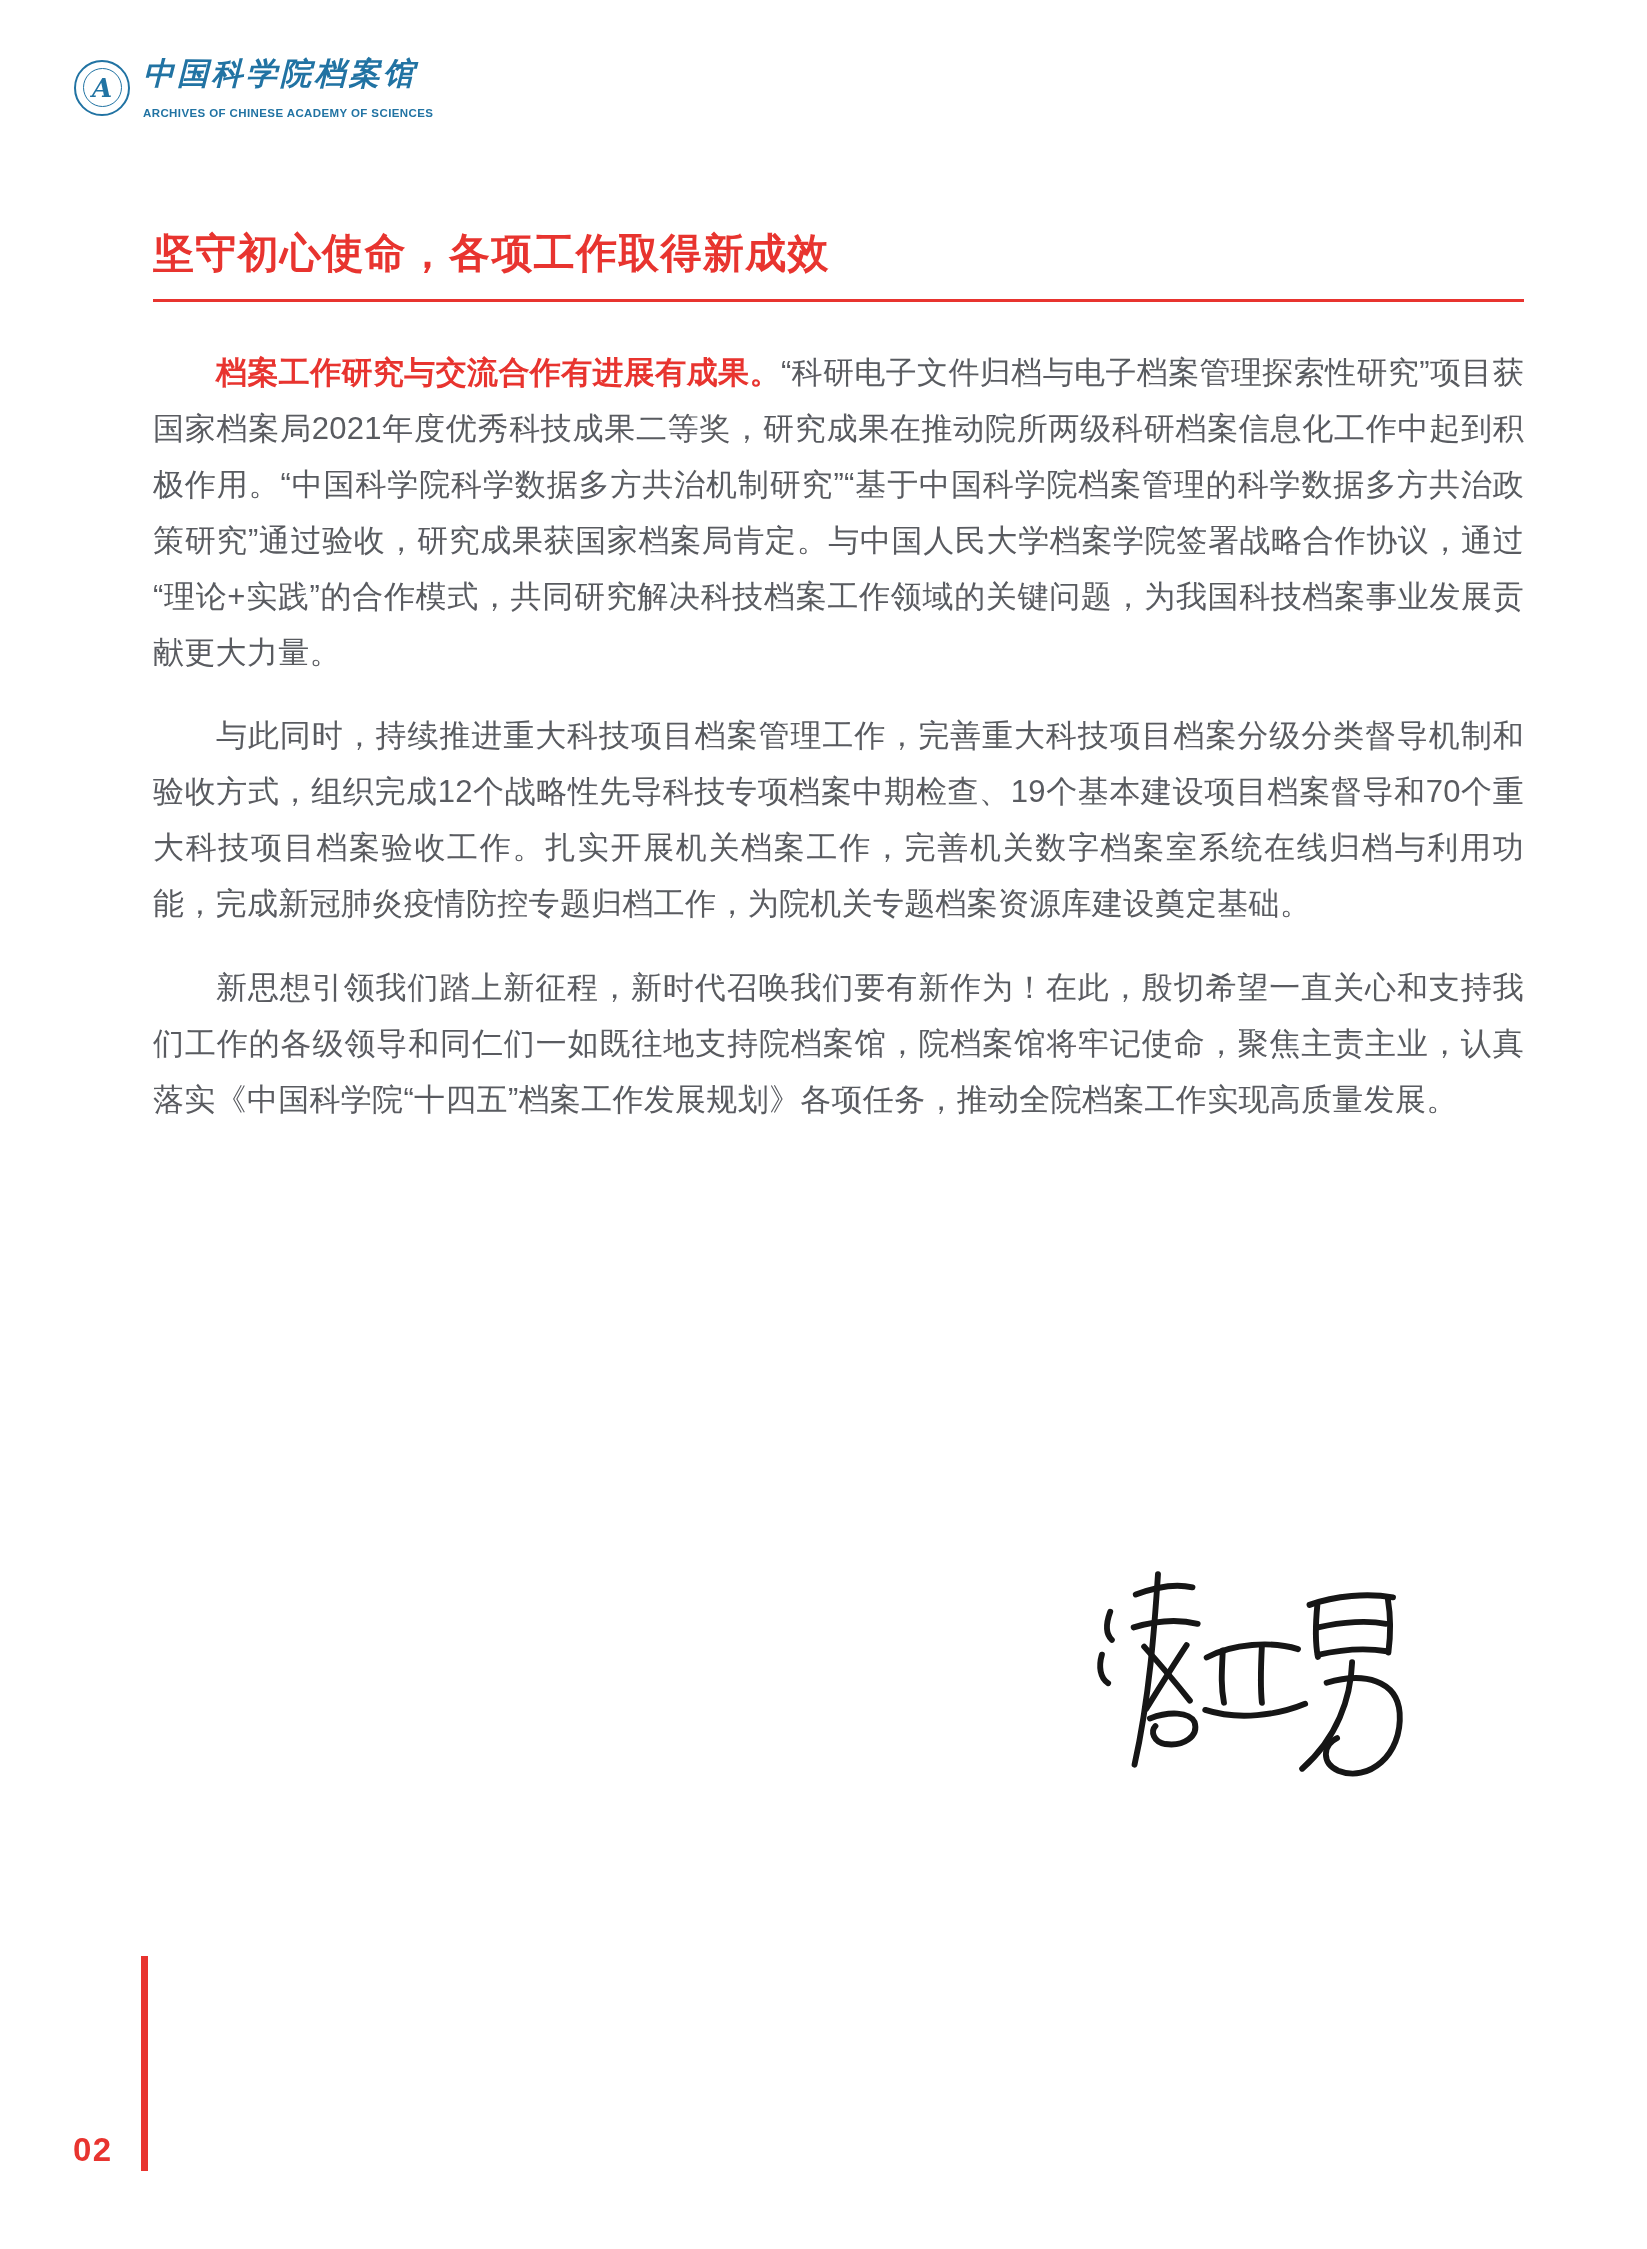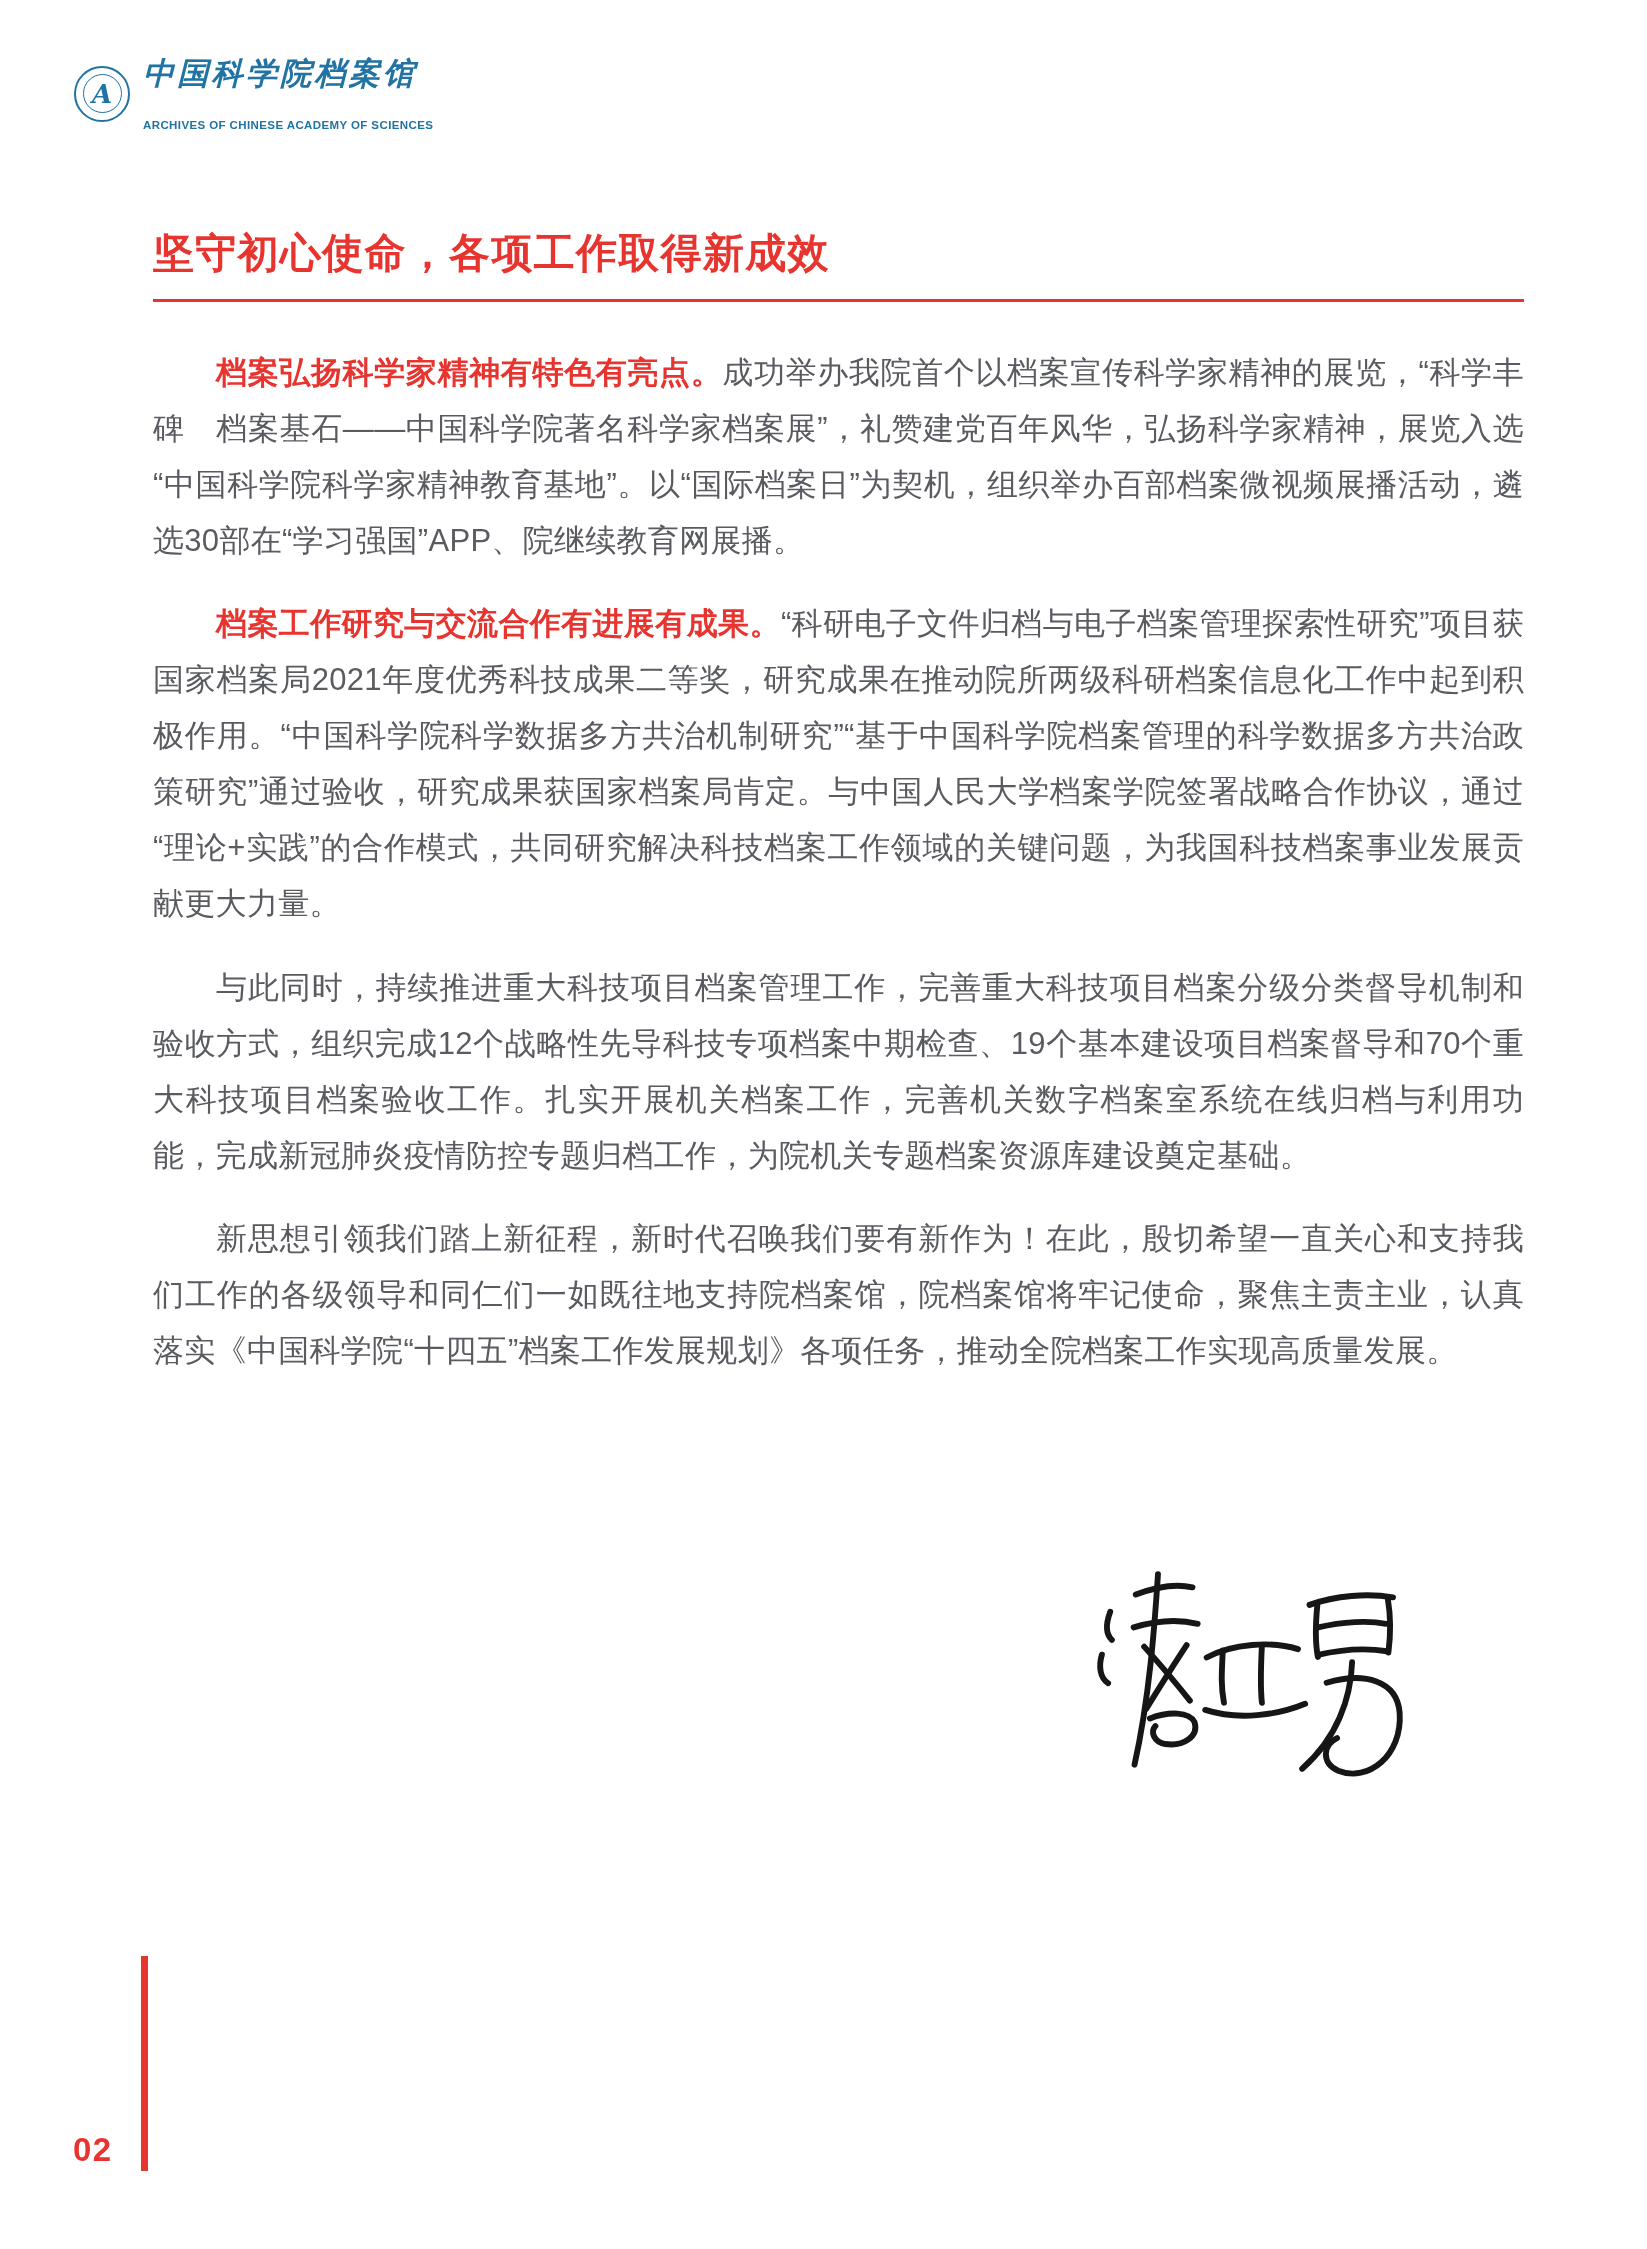--- a/index.html
+++ b/index.html
@@ -10,21 +10,21 @@
   
   .header-logo{position:absolute;left:74px;top:56px;display:flex;align-items:center;gap:13px;}
   .emblem{width:56px;height:56px;border:2px solid var(--logo-blue);border-radius:50%;
     display:flex;align-items:center;justify-content:center;box-sizing:border-box;}
   .emblem-inner{width:39px;height:39px;border:1.3px solid var(--logo-blue);border-radius:50%;
     display:flex;align-items:center;justify-content:center;box-sizing:border-box;
     color:var(--logo-blue);font-family:"DejaVu Serif",serif;font-style:italic;font-weight:bold;font-size:26px;line-height:1;}
   .logo-text{display:flex;flex-direction:column;gap:16px;}
   .logo-zh{font-family:"DejaVu Serif",serif;font-style:italic;font-weight:bold;
     font-size:31px;line-height:1.1;color:var(--logo-blue);letter-spacing:3.3px;}
-  .logo-en{font-size:11.5px;font-weight:bold;color:var(--logo-blue);letter-spacing:0.4px;margin-top:13px;}
+  .logo-en{font-size:11.5px;font-weight:bold;color:var(--logo-blue);letter-spacing:0.4px;margin-top:1px;}
 
   
   main{position:absolute;left:153px;top:230px;width:1371px;}
   h1{margin:0;font-size:41px;line-height:1.15;font-weight:bold;color:var(--accent-red);letter-spacing:1.3px;}
   .title-rule{height:2.6px;background:var(--accent-red);margin-top:22px;}
   .body-copy{margin-top:43px;}
   .body-copy p{
     margin:0 0 27.5px 0;font-size:31px;line-height:56px;color:var(--body-gray);
     text-align:justify;text-indent:63px;letter-spacing:0.3px;
   }
@@ -49,21 +49,20 @@
   <div class="logo-text">
     <div class="logo-zh">中国科学院档案馆</div>
     <div class="logo-en">ARCHIVES OF CHINESE ACADEMY OF SCIENCES</div>
   </div>
 </header>
 
 <main>
   <h1>坚守初心使命，各项工作取得新成效</h1>
   <div class="title-rule"></div>
   <div class="body-copy">
-    <p><span class="lead">档案弘扬科学家精神有特色有亮点。</span><span>成功举办我院首个以档案宣传科学家精神的展览，“科学丰碑　档案基石——中国科学院著名科学家档案展”，礼赞建党百年风华，弘扬科学家精神，展览入选“中国科学院科学家精神教育基地”。以“国际档案日”为契机，组织举办百部档案微视频展播活动，遴选30部在“学习强国”APP、院继续教育网展播。</span></p>
     <p><span class="lead">档案工作研究与交流合作有进展有成果。</span><span>“科研电子文件归档与电子档案管理探索性研究”项目获国家档案局2021年度优秀科技成果二等奖，研究成果在推动院所两级科研档案信息化工作中起到积极作用。“中国科学院科学数据多方共治机制研究”“基于中国科学院档案管理的科学数据多方共治政策研究”通过验收，研究成果获国家档案局肯定。与中国人民大学档案学院签署战略合作协议，通过“理论+实践”的合作模式，共同研究解决科技档案工作领域的关键问题，为我国科技档案事业发展贡献更大力量。</span></p>
     <p><span class="lead"></span><span>与此同时，持续推进重大科技项目档案管理工作，完善重大科技项目档案分级分类督导机制和验收方式，组织完成12个战略性先导科技专项档案中期检查、19个基本建设项目档案督导和70个重大科技项目档案验收工作。扎实开展机关档案工作，完善机关数字档案室系统在线归档与利用功能，完成新冠肺炎疫情防控专题归档工作，为院机关专题档案资源库建设奠定基础。</span></p>
     <p><span class="lead"></span><span>新思想引领我们踏上新征程，新时代召唤我们要有新作为！在此，殷切希望一直关心和支持我们工作的各级领导和同仁们一如既往地支持院档案馆，院档案馆将牢记使命，聚焦主责主业，认真落实《中国科学院“十四五”档案工作发展规划》各项任务，推动全院档案工作实现高质量发展。</span></p>
   </div>
 </main>
 
 <div class="signature">
   <svg width="327" height="255" viewBox="0 0 500 390" role="img" aria-label="潘亚男">
 
     <path d="M45,95 C38,112 36,128 46,138"></path>

